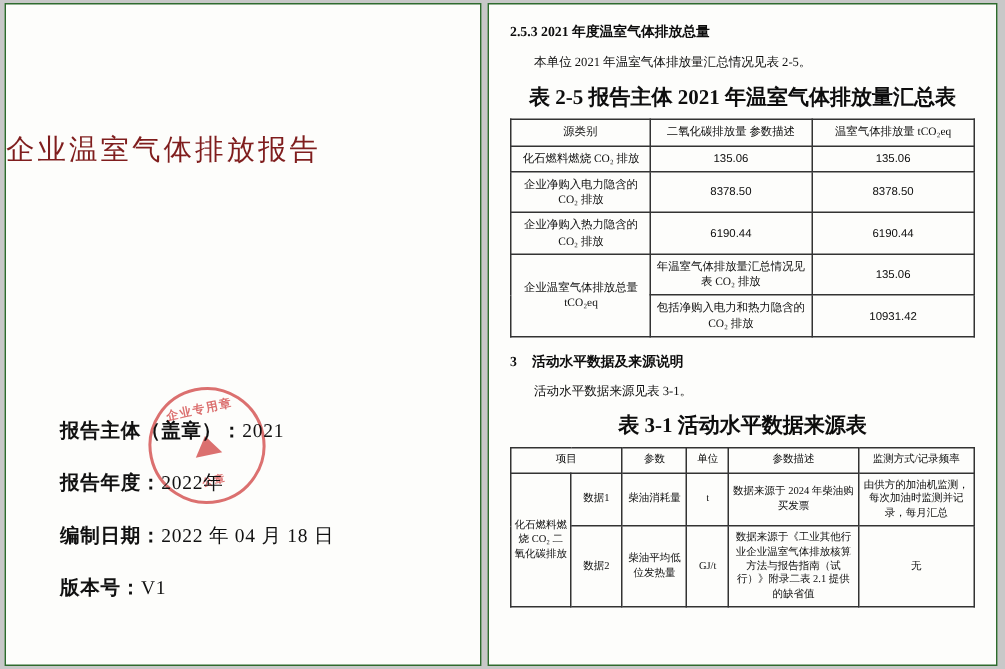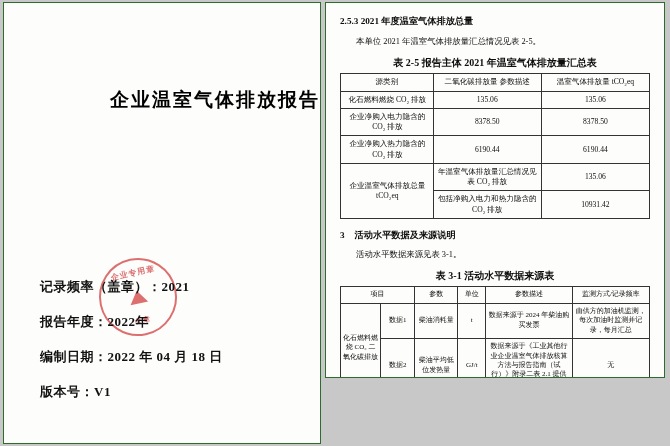--- a/index.html
+++ b/index.html
@@ -28,53 +28,53 @@
     border: 1px solid #2e6b2e;
     box-sizing: border-box;
     overflow: hidden;
   }
   .page-left {
     width: 318px;
     height: 442px;
   }
   .page-right {
     width: 340px;
-    height: 376px;
+    height: 442px;
     border-color: #2e6b2e;
   }
 
   
   .cover-title {
     position: absolute;
     top: 84px;
     left: 0;
     width: 100%;
-    text-align: right;
+    text-align: left;
     font-size: 19px;
-    font-weight: bold;
+    font-weight: normal;
     letter-spacing: 2px;
-    color: #000000;
+    color: #7f1d1d;
     font-family: "Liberation Serif", serif;
   }
   .cover-fields {
     position: absolute;
     top: 275px;
     left: 36px;
     width: 250px;
   }
   .cover-field {
     font-size: 13px;
     color: #111;
     font-weight: bold;
     margin-bottom: 17px;
     white-space: nowrap;
     letter-spacing: 0.5px;
   }
   .cover-field .val {
-    font-weight: bold;
+    font-weight: normal;
   }
   .stamp {
     position: absolute;
     left: 95px;
     top: 255px;
     width: 74px;
     height: 74px;
     border: 2px solid #cf3a3a;
     border-radius: 50%;
     opacity: 0.72;
@@ -120,21 +120,21 @@
     font-size: 9.2px;
     font-weight: bold;
     margin: 2px 0 7px 0;
   }
   .para {
     font-size: 8.4px;
     margin: 0 0 7px 0;
     text-indent: 16px;
   }
   .tbl-caption {
-    font-size: 10px;
+    font-size: 14px;
     font-weight: bold;
     text-align: center;
     margin: 2px 0 3px 0;
   }
   table.grid {
     width: 100%;
     border-collapse: collapse;
     table-layout: fixed;
     font-size: 7.6px;
     margin-bottom: 10px;
@@ -143,21 +143,21 @@
     border: 1px solid #333;
     padding: 3px 2px;
     text-align: center;
     vertical-align: middle;
     line-height: 1.35;
     font-weight: normal;
   }
   table.grid th {
     font-weight: normal;
   }
-  .num { font-family: Liberation Serif, serif; }
+  .num { font-family: Liberation Sans, sans-serif; }
   .sec-head {
     font-size: 9.2px;
     font-weight: bold;
     margin: 8px 0 6px 0;
   }
   .sec-head .numlbl { margin-right: 10px; }
   .t31 td, .t31 th { font-size: 7px; padding: 3px 1px; }
   .left-al { text-align: left; padding-left: 3px !important; }
 </style>
 </head>
@@ -168,21 +168,21 @@
   <div class="doc-page page-left">
     <div class="cover-title">企业温室气体排放报告</div>
 
     <div class="stamp">
       <div class="stamp-top">企业专用章</div>
       <div class="stamp-bottom">公章</div>
     </div>
 
     <div class="cover-fields">
       <div class="cover-field">
-        <span>记录频率（盖章）：</span><span class="val">2021</span>
+        <span>报告主体（盖章）：</span><span class="val">2021</span>
       </div>
       <div class="cover-field">
         <span>报告年度：</span><span class="val">2022年</span>
       </div>
       <div class="cover-field">
         <span>编制日期：</span><span class="val">2022 年 04 月 18 日</span>
       </div>
       <div class="cover-field">
         <span>版本号：</span><span class="val">V1</span>
       </div>

